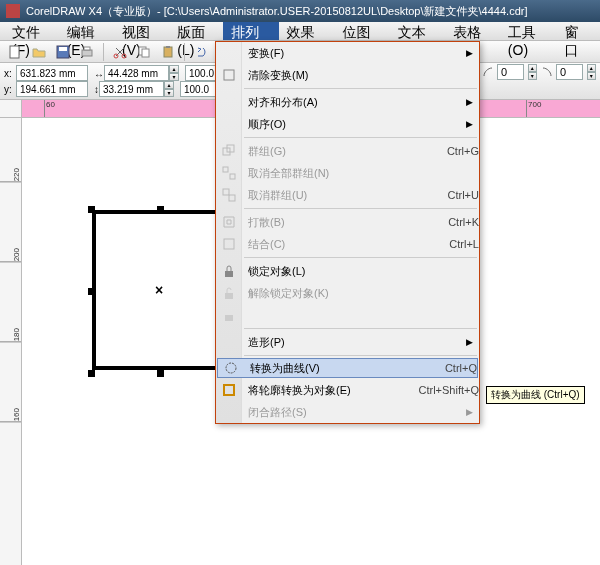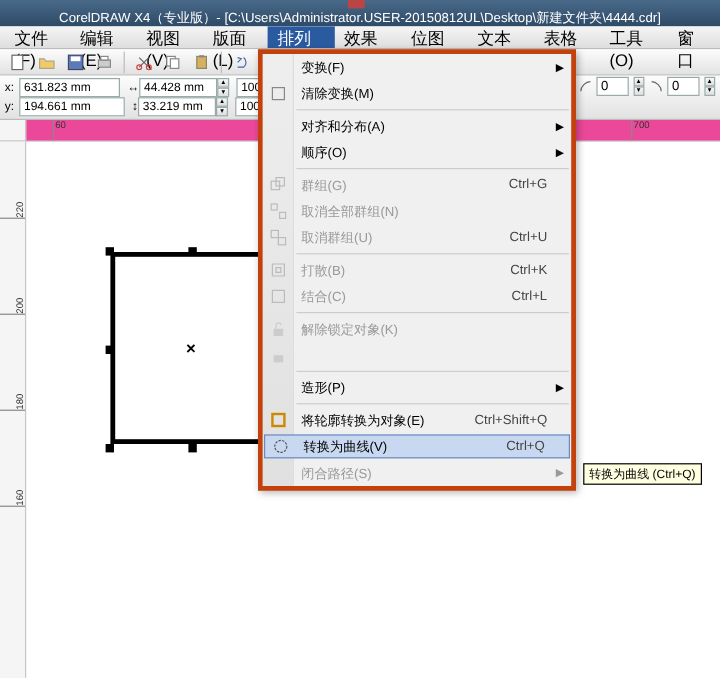--- a/index.html
+++ b/index.html
@@ -1,52 +1,52 @@
 <!DOCTYPE html>
 <html><head>
 <meta charset="utf-8">
 <style>
 * { box-sizing: border-box; margin: 0; padding: 0; font-family: "Microsoft YaHei", Tahoma, sans-serif; }
 body { width: 600px; height: 565px; background: #e8e8e8; overflow: hidden; font-size: 11px; }
 
-.titlebar { height: 22px; background: linear-gradient(#4a6a8a,#2d4a66); color: #fff; display: flex; align-items: center; padding: 0 6px; font-size: 11px; flex-direction: column; }
+.titlebar { height: 22px; background: linear-gradient(#4a6a8a,#2d4a66); color: #fff; display: flex; align-items: center; padding: 0 6px; font-size: 11px; }
 .titlebar .t-icon { width: 14px; height: 14px; background: #b44; margin-right: 6px; }
 
 .menubar { height: 19px; background: linear-gradient(#f5f5f5,#dedede); display: flex; padding: 0 4px; gap: 0; border-bottom: 1px solid #bbb; }
 .menubar .m { padding: 2px 8px; cursor: default; font-size: 14px; }
 .menubar .m.active { background: #2a5aa0; color: #fff; }
 
 .toolbar { background: linear-gradient(#fcfcfc,#e2e2e2); border-bottom: 1px solid #bbb; display: flex; align-items: center; padding: 2px 4px; gap: 2px; }
 .tb { height: 22px; }
 .tb .btn { width: 22px; height: 20px; display: inline-flex; align-items: center; justify-content: center; }
 .tb .sep { width: 1px; height: 18px; background: #bbb; margin: 0 3px; }
 
 .proprow { background: linear-gradient(#fcfcfc,#e2e2e2); border-bottom: 1px solid #bbb; display: flex; align-items: center; padding: 2px 4px; gap: 4px; font-size: 10px; }
 .propbox { background: #fff; border: 1px solid #9aa; height: 16px; padding: 0 3px; display: flex; align-items: center; }
 .spin { width: 10px; height: 16px; display: flex; flex-direction: column; }
 .spin div { flex:1; border:1px solid #9aa; background:linear-gradient(#f8f8f8,#ddd); font-size:6px; text-align:center; line-height:6px; }
 
 .workspace { position: relative; background: #fff; height: 502px; }
-.ruler-h { position: absolute; left: 22px; right: 0; top: 0; height: 18px; background: #ec4899; border-bottom: 1px solid #bbb; }
+.ruler-h { position: absolute; left: 22px; right: 0; top: 0; height: 18px; background: #f9a8d4; border-bottom: 1px solid #bbb; }
 .ruler-v { position: absolute; left: 0; top: 18px; bottom: 0; width: 22px; background: #f5f5f5; border-right: 1px solid #bbb; }
 .ruler-corner { position: absolute; left:0; top:0; width:22px; height:18px; background:#f5f5f5; border-right:1px solid #bbb; border-bottom:1px solid #bbb; }
 .tick-h { position:absolute; top:0; bottom:0; border-left:1px solid #888; font-size:8px; padding-left:1px; color:#333; }
 .tick-v { position:absolute; left:0; right:0; border-top:1px solid #888; font-size:8px; color:#333; writing-mode:vertical-lr; transform:rotate(180deg); text-align:right; padding-right:1px; }
 
 .canvas { position: absolute; left: 22px; top: 18px; right: 0; bottom: 0; background: #fff; }
 .rect { position: absolute; left: 70px; top: 92px; width: 135px; height: 160px; border: 4px solid #000; }
 .handle { position:absolute; width:7px; height:7px; background:#000; }
 .hx { position:absolute; font-size:14px; font-weight:bold; }
 
-.menu { position: absolute; left: 215px; top: 41px; width: 265px; background: #f0f0f0; border: 4px solid #c2410c; box-shadow: 2px 2px 6px rgba(0,0,0,.3); }
+.menu { position: absolute; left: 215px; top: 41px; width: 265px; background: #f0f0f0; border: 1px solid #c2410c; box-shadow: 2px 2px 6px rgba(0,0,0,.3); }
 .menu .strip { position:absolute; left:0; top:0; bottom:0; width:26px; background:linear-gradient(#eee,#e0e0e0); border-right:1px solid #ddd; }
 .menu .mi { position:relative; height:22px; display:flex; align-items:center; font-size:11px; }
 .menu .mi .ic { width:26px; display:flex; align-items:center; justify-content:center; z-index:1; }
 .menu .mi .lbl { flex:1; padding-left:6px; }
-.menu .mi .sc { padding-right:20px; color:#444; }
+.menu .mi .sc { color:#444; }
 .menu .mi .arr { position:absolute; right:6px; font-size:9px; }
 .menu .mi.disabled { color:#999; }
 .menu .mi.highlight { background:#c8d8f0; border:1px solid #6a8abf; height:20px; margin:1px; }
 .menu .msep { height:1px; background:#ccc; margin:2px 2px 2px 28px; }
 
 .tooltip { position:absolute; left:486px; top:386px; background:#ffffe1; border:1px solid #000; padding:1px 4px; font-size:10px; white-space:nowrap; }
 .prop-right { position:absolute; right:4px; top:64px; width:156px; }
 
 svg { display:block; }
 </style>
@@ -132,32 +132,32 @@
         <rect x="2" y="6" width="10" height="6" fill="#ccc" stroke="#888"></rect>
         <path d="M7 1v6m-2-2l2 2 2-2" fill="none" stroke="#468"></path>
       </svg>
     </div>
 </div>
 
 <div class="proprow">
   <div style="display:flex;flex-direction:column;gap:0">
     <div style="display:flex;align-items:center">
       <span style="width:12px">x:</span>
-      <div class="propbox" style="width:84px">631.823 mm</div>
+      <div class="propbox" style="width:72px">631.823 mm</div>
       <span style="margin-left:6px">↔</span>
       <div class="propbox" style="width:65px">44.428 mm</div>
       <div class="spin">
           <div>▴</div>
           <div>▾</div>
         </div>
       <div class="propbox" style="width:38px;margin-left:6px">100.0</div>
     </div>
     <div style="display:flex;align-items:center">
       <span style="width:12px">y:</span>
-      <div class="propbox" style="width:88px">194.661 mm</div>
+      <div class="propbox" style="width:72px">194.661 mm</div>
       <span style="margin-left:6px">↕</span>
       <div class="propbox" style="width:65px">33.219 mm</div>
       <div class="spin">
           <div>▴</div>
           <div>▾</div>
         </div>
       <div class="propbox" style="width:38px;margin-left:6px">100.0</div>
     </div>
   </div>
 </div>
@@ -285,20 +285,29 @@
   <div class="mi disabled">
       <div class="ic">
         <svg width="14" height="14">
           <rect x="2" y="2" width="10" height="10" fill="none" stroke="#bbb"></rect>
         </svg>
       </div>
       <div class="lbl">结合(C)</div>
       <div class="sc">Ctrl+L</div>
     </div>
   <div class="msep"></div>
+  <div class="mi">
+      <div class="ic">
+        <svg width="14" height="14">
+          <rect x="3" y="7" width="8" height="6" fill="#888"></rect>
+          <path d="M5 7V4a2 2 0 0 1 4 0v3" fill="none" stroke="#888"></path>
+        </svg>
+      </div>
+      <div class="lbl">锁定对象(L)</div>
+    </div>
   <div class="mi disabled">
       <div class="ic">
         <svg width="14" height="14">
           <rect x="3" y="7" width="8" height="6" fill="#ccc"></rect>
           <path d="M5 7V4a2 2 0 0 1 4 0" fill="none" stroke="#ccc"></path>
         </svg>
       </div>
       <div class="lbl">解除锁定对象(K)</div>
     </div>
   <div class="mi disabled">
@@ -308,38 +317,38 @@
         </svg>
       </div>
     </div>
   <div class="msep"></div>
   <div class="mi">
       <div class="ic"></div>
       <div class="lbl">造形(P)</div>
       <div class="arr">▶</div>
     </div>
   <div class="msep"></div>
+  <div class="mi highlight">
+      <div class="ic">
+        <svg width="14" height="14">
+          <circle cx="7" cy="7" r="5" fill="none" stroke="#555" stroke-dasharray="2 1"></circle>
+        </svg>
+      </div>
+      <div class="lbl">转换为曲线(V)</div>
+      <div class="sc">Ctrl+Q</div>
+    </div>
   <div class="mi">
       <div class="ic">
         <svg width="14" height="14">
           <rect x="2" y="2" width="10" height="10" fill="none" stroke="#c80" stroke-width="2"></rect>
         </svg>
       </div>
       <div class="lbl">将轮廓转换为对象(E)</div>
       <div class="sc">Ctrl+Shift+Q</div>
     </div>
-  <div class="mi highlight">
-      <div class="ic">
-        <svg width="14" height="14">
-          <circle cx="7" cy="7" r="5" fill="none" stroke="#555" stroke-dasharray="2 1"></circle>
-        </svg>
-      </div>
-      <div class="lbl">转换为曲线(V)</div>
-      <div class="sc">Ctrl+Q</div>
-    </div>
   <div class="mi disabled">
       <div class="ic"></div>
       <div class="lbl">闭合路径(S)</div>
       <div class="arr">▶</div>
     </div>
 </div>
 
 <div class="tooltip">转换为曲线 (Ctrl+Q)</div>
 
 </body></html>

